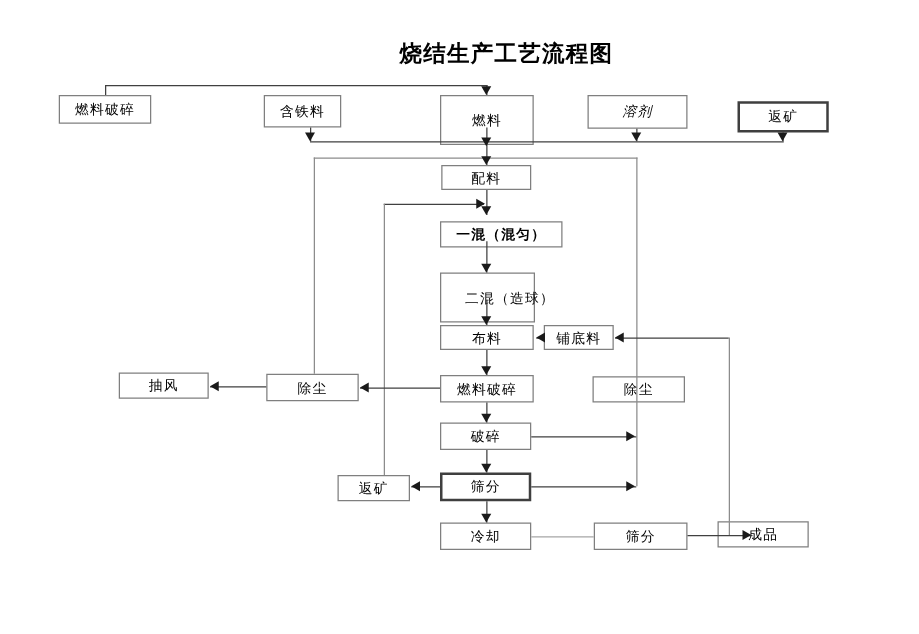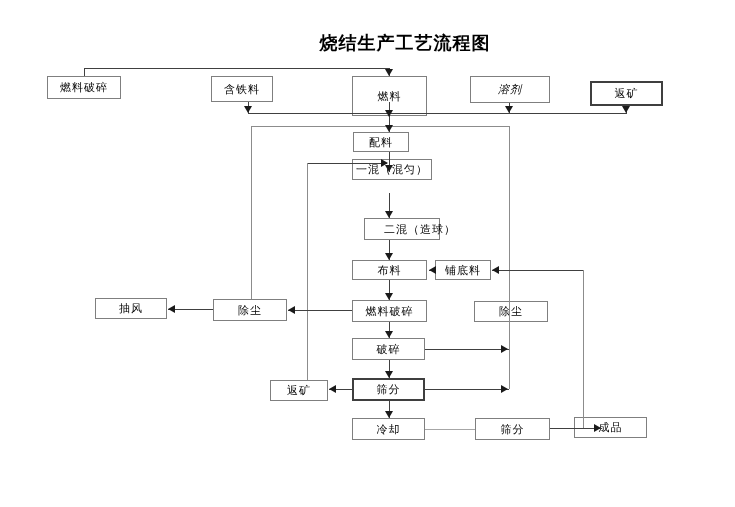--- a/index.html
+++ b/index.html
@@ -34,23 +34,23 @@
 <body>
 
 <div id="canvas">
   <div class="title">烧结生产工艺流程图</div>
   <div>
       <div class="node" style="left: 27px; top: 76px; width: 74px; height: 23px;">燃料破碎</div>
       <div class="node" style="left: 191px; top: 76px; width: 62px; height: 26px;">含铁料</div>
       <div class="node" style="left: 332px; top: 76px; width: 75px; height: 40px;">燃料</div>
       <div class="node" style="left: 450px; top: 76px; width: 80px; height: 27px; font-style: italic;">溶剂</div>
       <div class="node thick" style="left: 570px; top: 81px; width: 73px; height: 25px;">返矿</div>
-      <div class="node" style="left: 333px; top: 132px; width: 56px; height: 20px;">配料</div>
-      <div class="node" style="left: 332px; top: 159px; width: 80px; height: 21px;">一混（混匀）</div>
-      <div class="node" style="left: 344px; top: 218px; width: 76px; height: 22px; padding-left: 36px;">二混（造球）</div>
+      <div class="node" style="left: 333px; top: 132px; width: 72px; height: 20px;">配料</div>
+      <div class="node" style="left: 332px; top: 177px; width: 98px; height: 21px; font-weight: bold;">一混（混匀）</div>
+      <div class="node" style="left: 332px; top: 218px; width: 76px; height: 40px; padding-left: 36px;">二混（造球）</div>
       <div class="node" style="left: 332px; top: 260px; width: 75px; height: 20px;">布料</div>
       <div class="node" style="left: 415px; top: 260px; width: 56px; height: 20px;">铺底料</div>
       <div class="node" style="left: 332px; top: 300px; width: 75px; height: 22px;">燃料破碎</div>
       <div class="node" style="left: 193px; top: 299px; width: 74px; height: 22px;">除尘</div>
       <div class="node" style="left: 75px; top: 298px; width: 72px; height: 21px;">抽风</div>
       <div class="node" style="left: 454px; top: 301px; width: 74px; height: 21px;">除尘</div>
       <div class="node" style="left: 332px; top: 338px; width: 73px; height: 22px;">破碎</div>
       <div class="node thick" style="left: 332px; top: 378px; width: 73px; height: 23px;">筛分</div>
       <div class="node" style="left: 250px; top: 380px; width: 58px; height: 21px;">返矿</div>
       <div class="node" style="left: 332px; top: 418px; width: 73px; height: 22px;">冷却</div>

